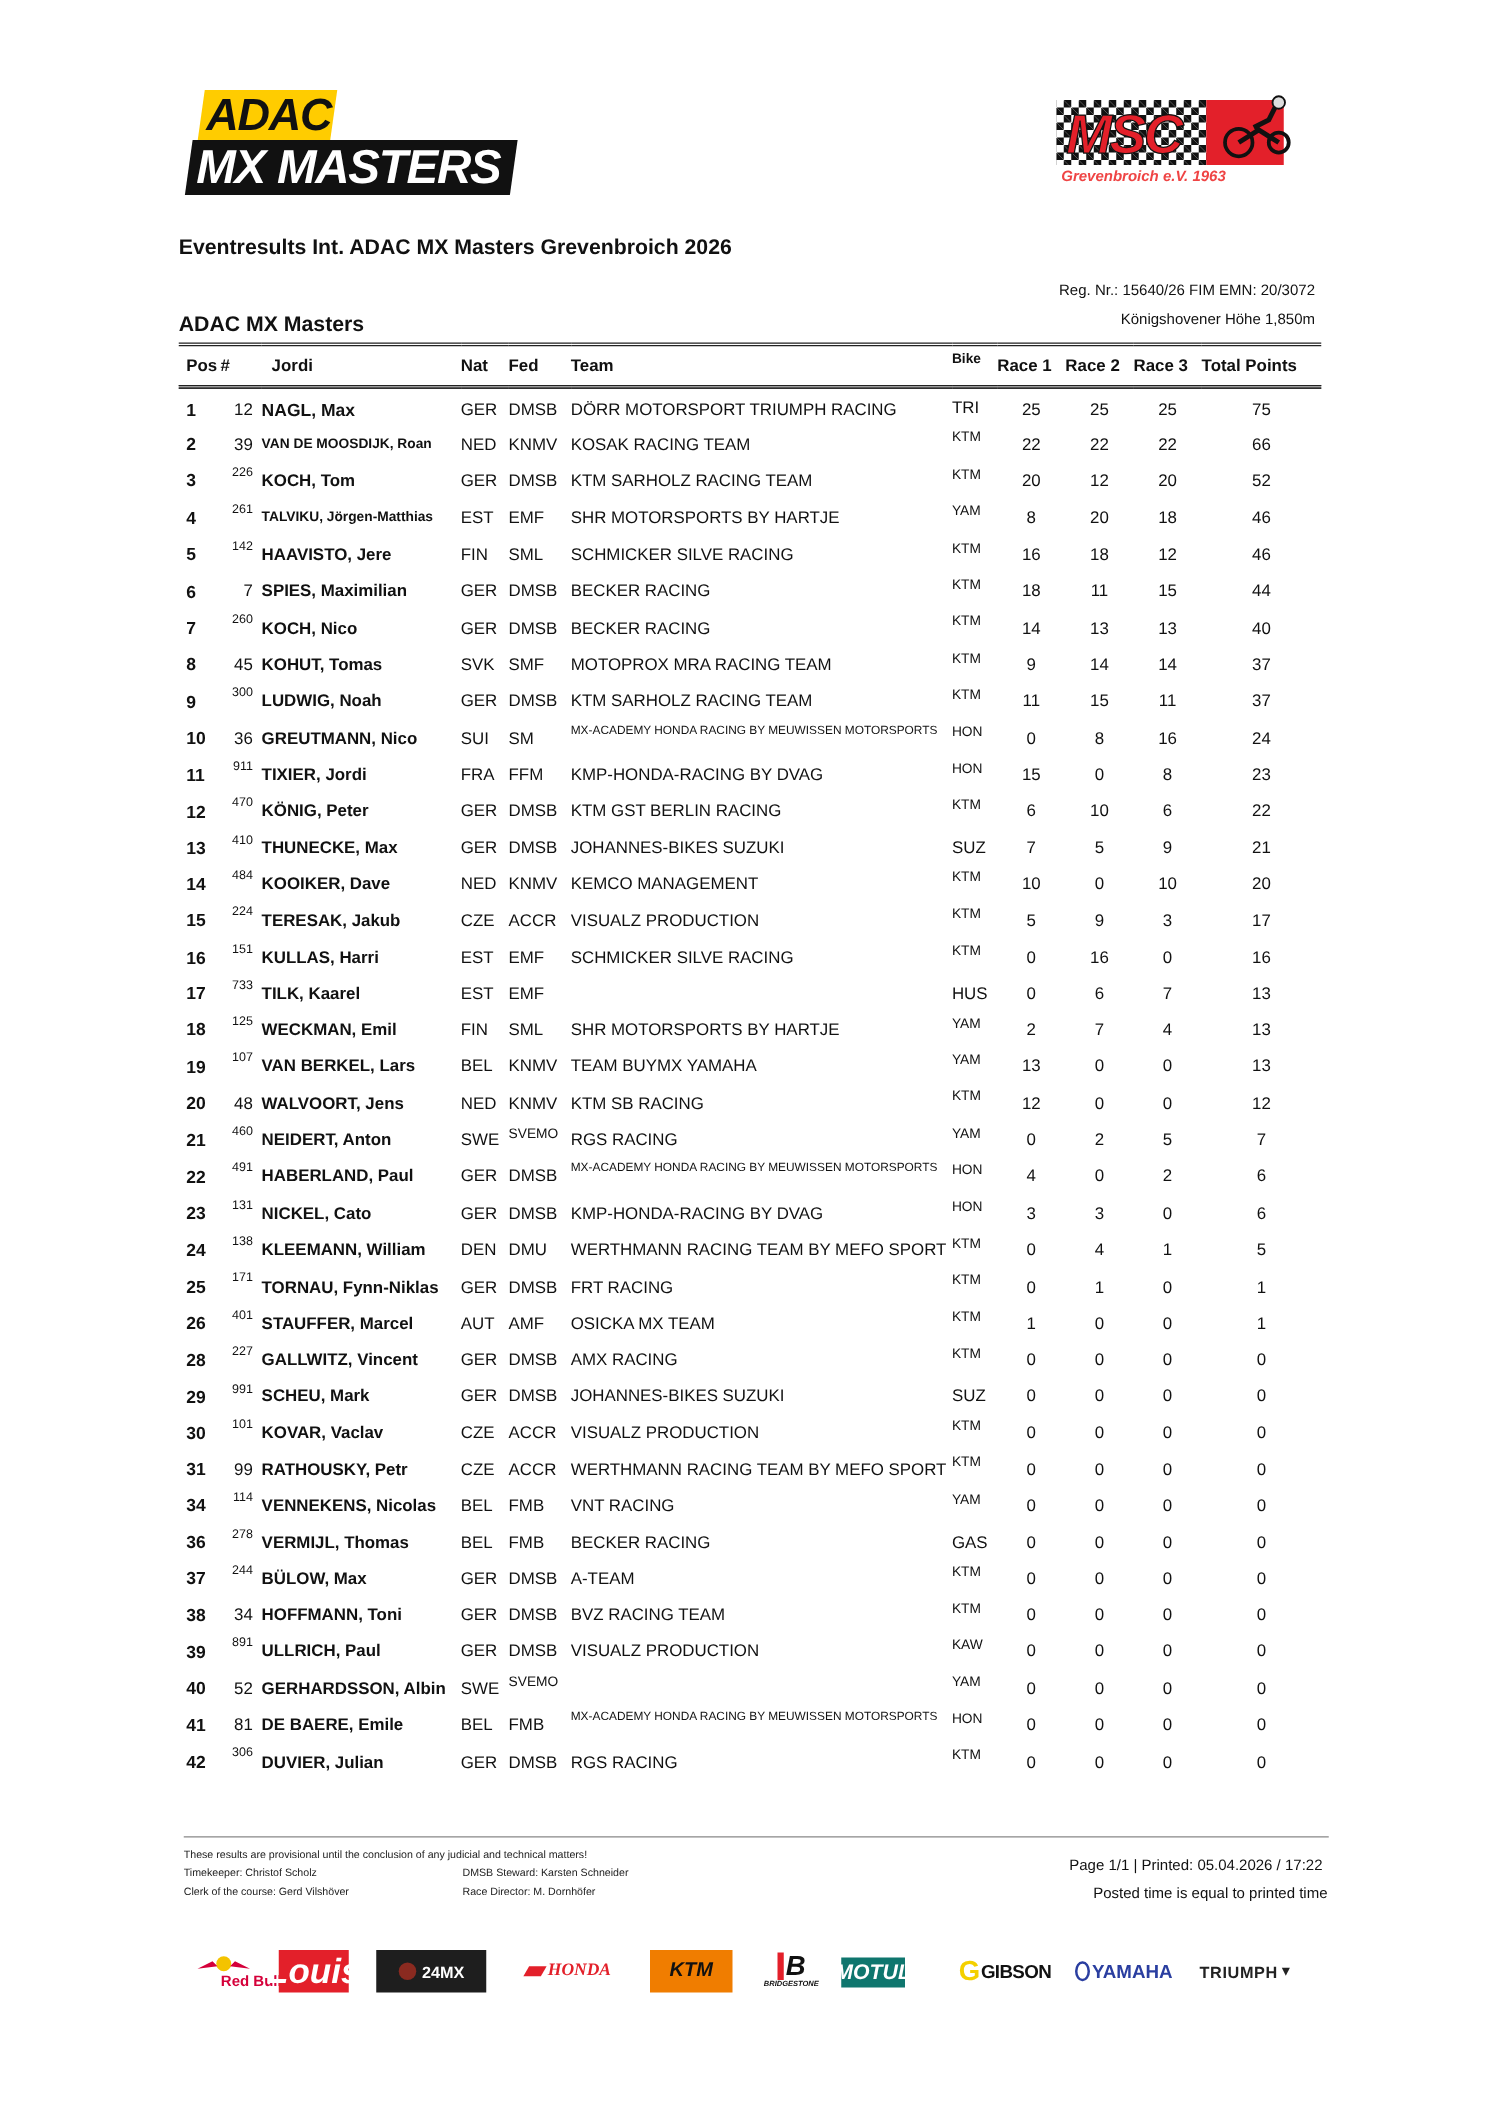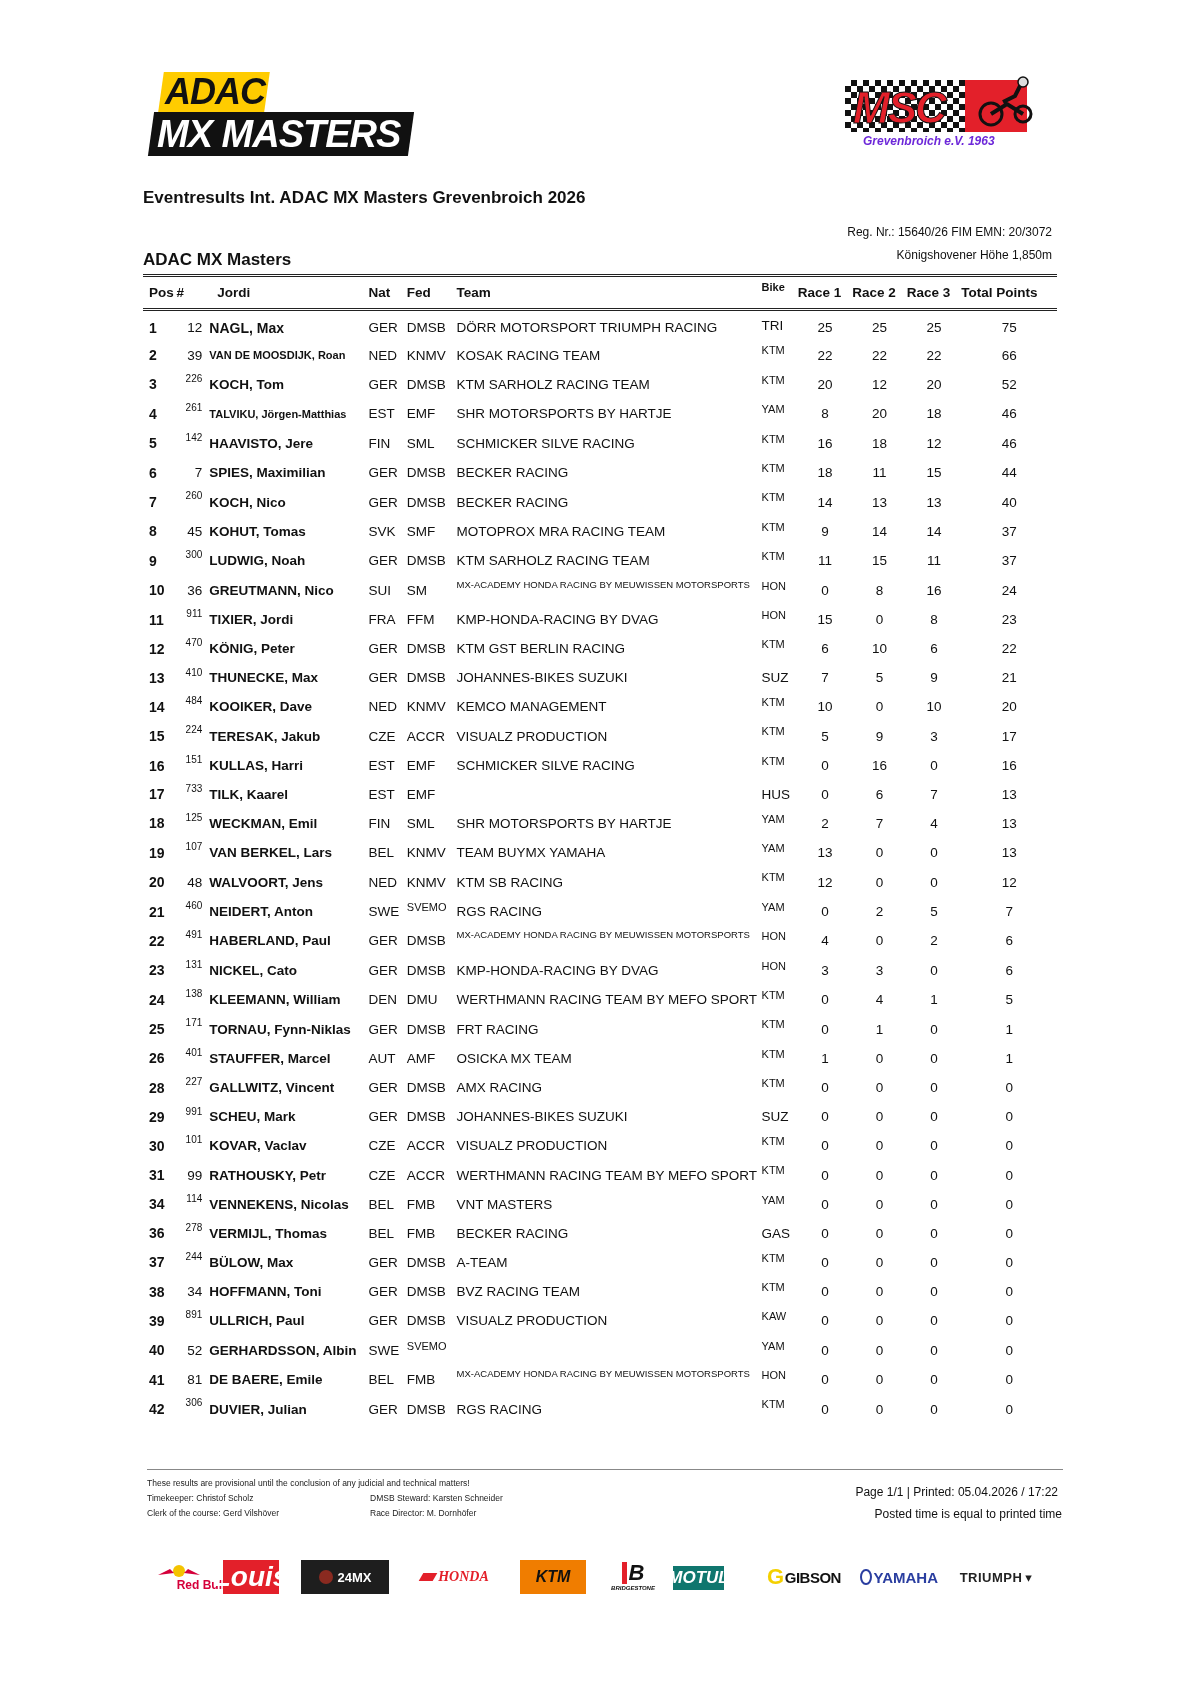--- a/index.html
+++ b/index.html
@@ -15,21 +15,21 @@
   .msc-logo { position: absolute; left: 845px; top: 74px; width: 195px; height: 82px; }
   .msc-flag { position: absolute; left: 0; top: 6px; width: 130px; height: 52px;
     background-color: #fff;
     background-image:
       linear-gradient(45deg, #111 25%, transparent 25%, transparent 75%, #111 75%),
       linear-gradient(45deg, #111 25%, transparent 25%, transparent 75%, #111 75%);
     background-size: 12px 12px; background-position: 0 0, 6px 6px; }
   .msc-red { position: absolute; left: 120px; top: 6px; width: 62px; height: 52px; background: #e3202a; }
   .msc-letters { position: absolute; left: 8px; top: 14px; font-weight: 900; font-style: italic; font-size: 44px; line-height: 40px; color: #e3202a; letter-spacing: -2px; -webkit-text-stroke: 1px #111; }
   .msc-bike { position: absolute; left: 132px; top: 0; width: 60px; height: 60px; }
-  .msc-sub { position: absolute; left: 18px; top: 60px; width: 180px; font-weight: 900; font-style: italic; font-size: 12px; color: #6d28d9; white-space: nowrap; }
+  .msc-sub { position: absolute; left: 4px; top: 60px; width: 180px; font-weight: 900; font-style: italic; font-size: 12px; color: #ef4444; white-space: nowrap; }
 
   
   .event-title { position: absolute; left: 143px; top: 188px; font-size: 17px; font-weight: bold; }
   .reg-nr { position: absolute; right: 138px; top: 225px; font-size: 12px; text-align: right; }
   .venue { position: absolute; right: 138px; top: 248px; font-size: 12px; text-align: right; }
   .class-title { position: absolute; left: 143px; top: 250px; font-size: 17px; font-weight: bold; }
 
   
   .results { position: absolute; left: 143px; top: 274px; width: 914px; border-collapse: collapse; }
   .results thead th { font-size: 13.5px; font-weight: bold; height: 27px; padding: 0; text-align: left; border-top: 3px double #222; border-bottom: 3px double #222; white-space: nowrap; }
@@ -498,21 +498,21 @@
         <td class="c-r">0</td>
         <td class="c-r">0</td>
         <td class="c-tot">0</td>
       </tr>
       <tr>
         <td class="c-pos">34</td>
         <td class="c-num small">114</td>
         <td class="c-rider">VENNEKENS, Nicolas</td>
         <td class="c-nat">BEL</td>
         <td class="c-fed">FMB</td>
-        <td class="c-team">VNT MASTERS</td>
+        <td class="c-team">VNT RACING</td>
         <td class="c-bike">YAM</td>
         <td class="c-r">0</td>
         <td class="c-r">0</td>
         <td class="c-r">0</td>
         <td class="c-tot">0</td>
       </tr>
       <tr>
         <td class="c-pos">36</td>
         <td class="c-num small">278</td>
         <td class="c-rider">VERMIJL, Thomas</td>

